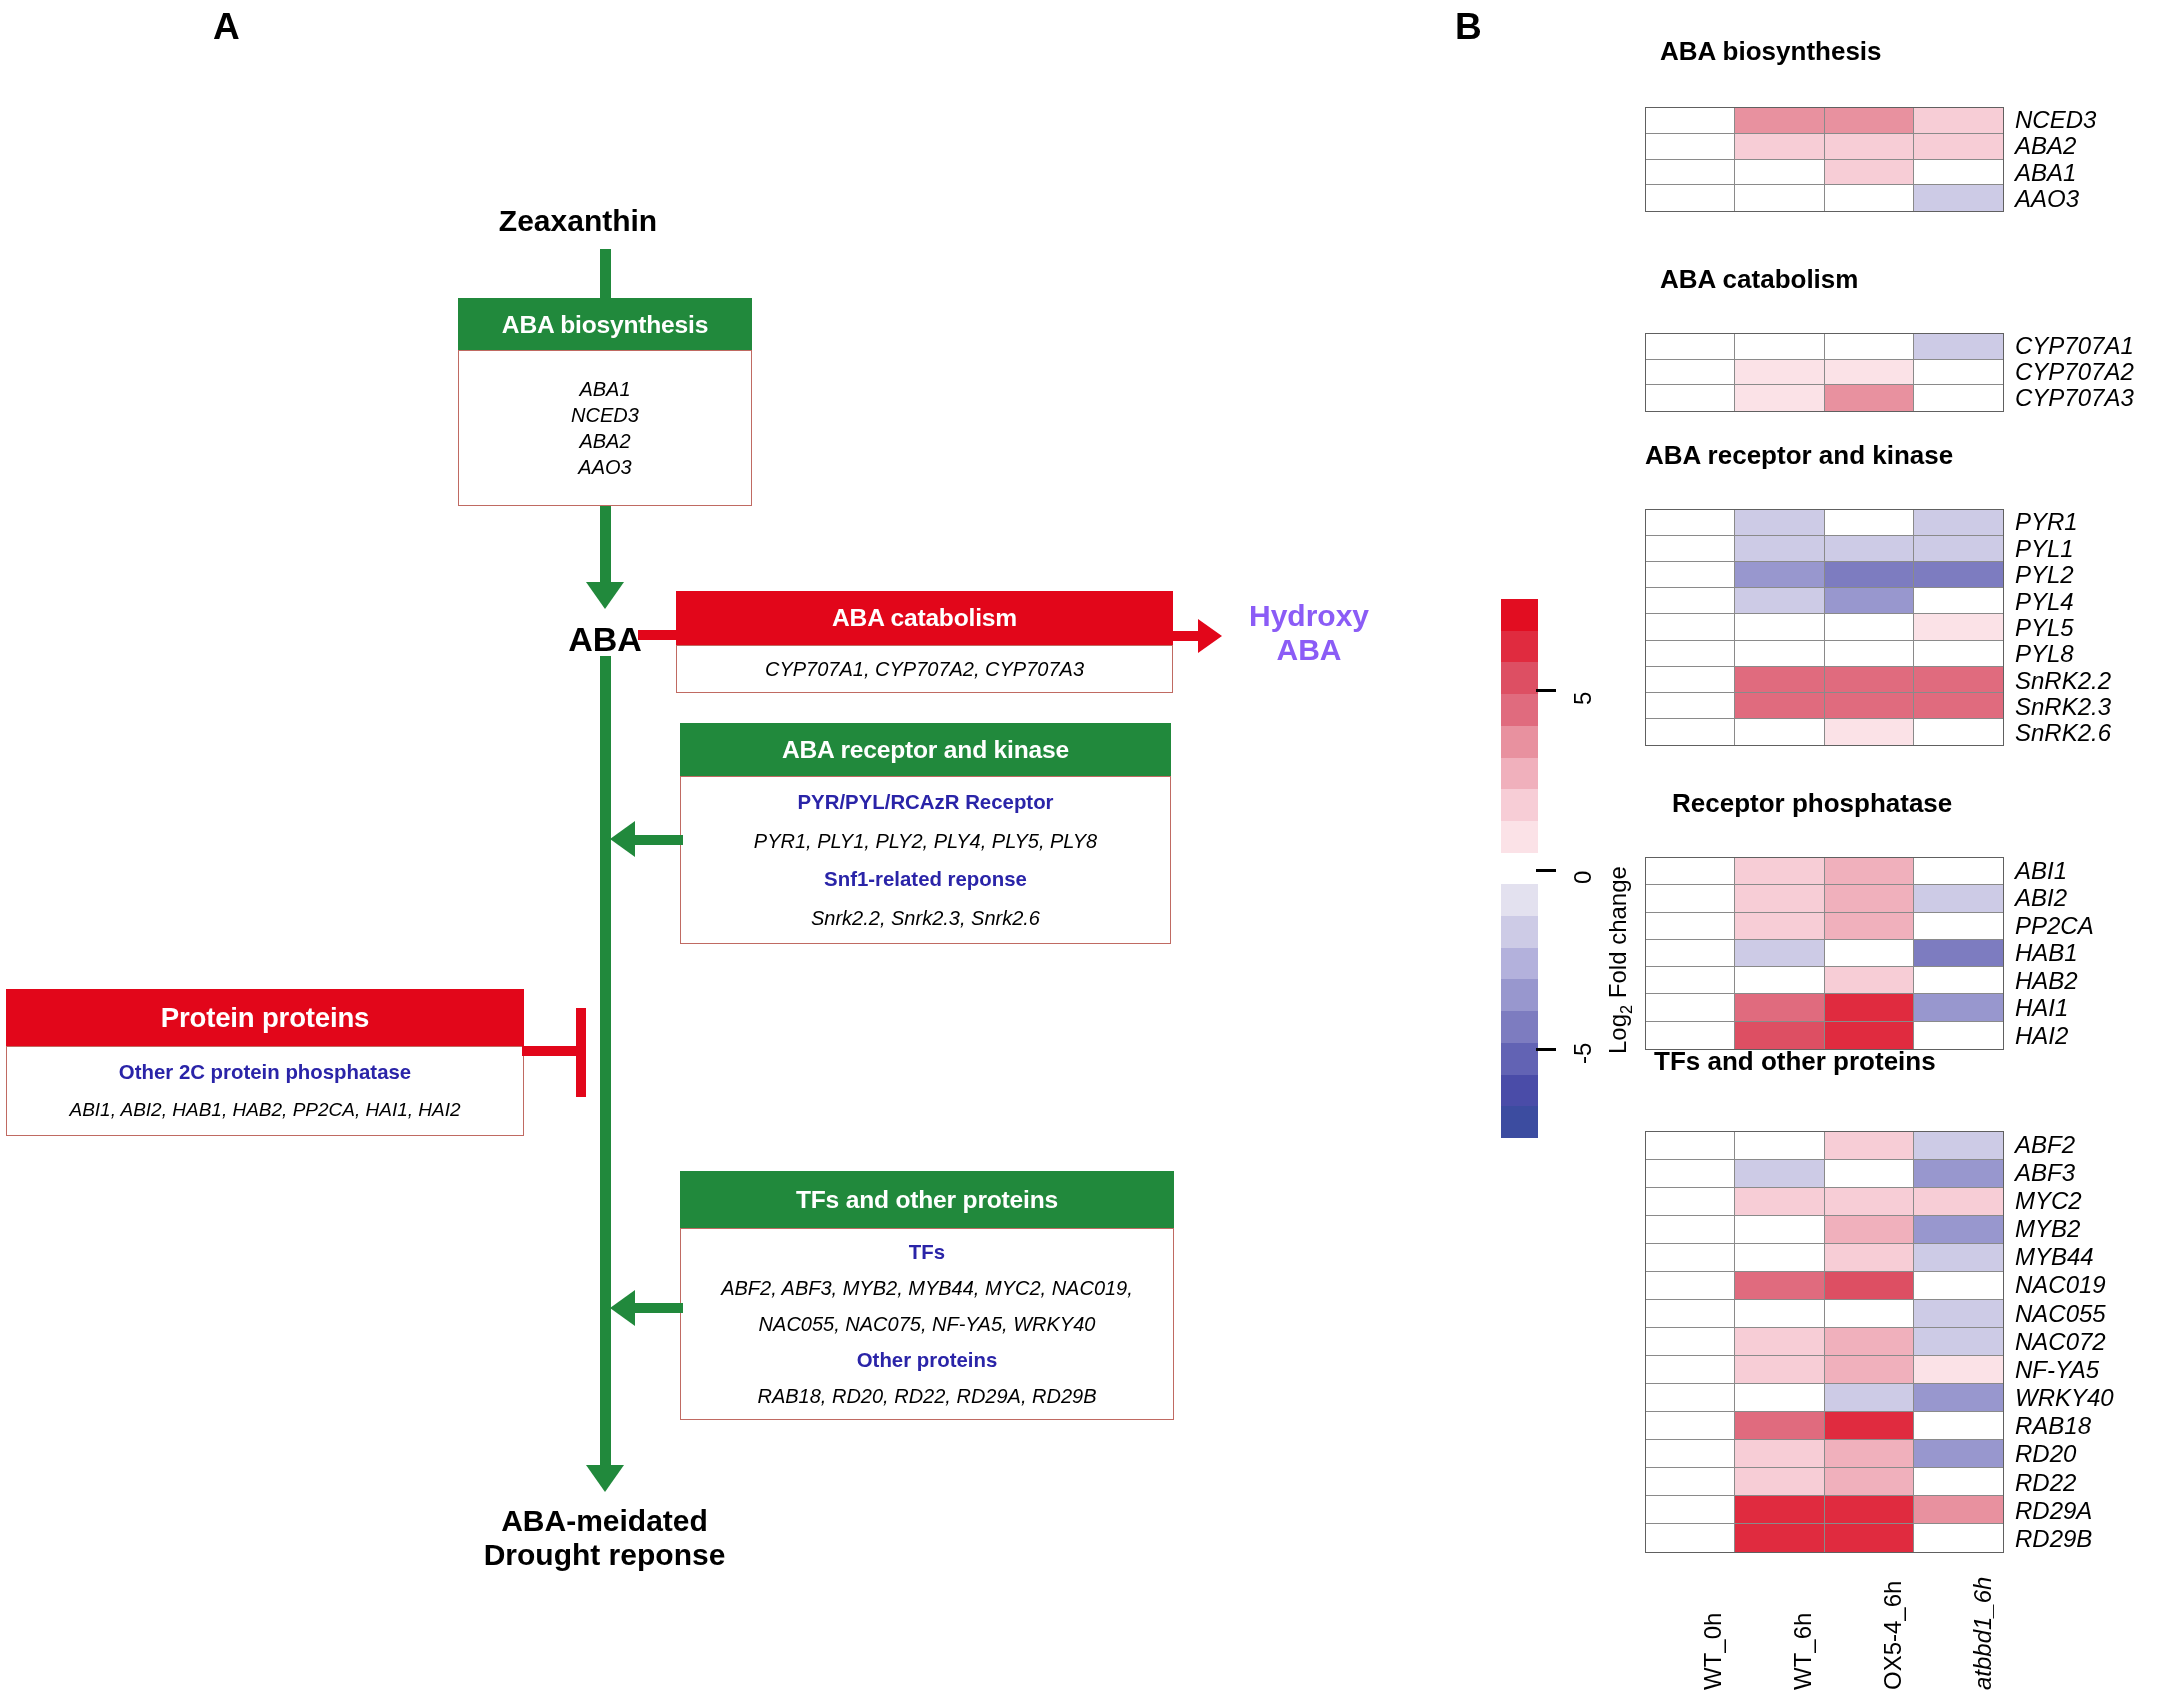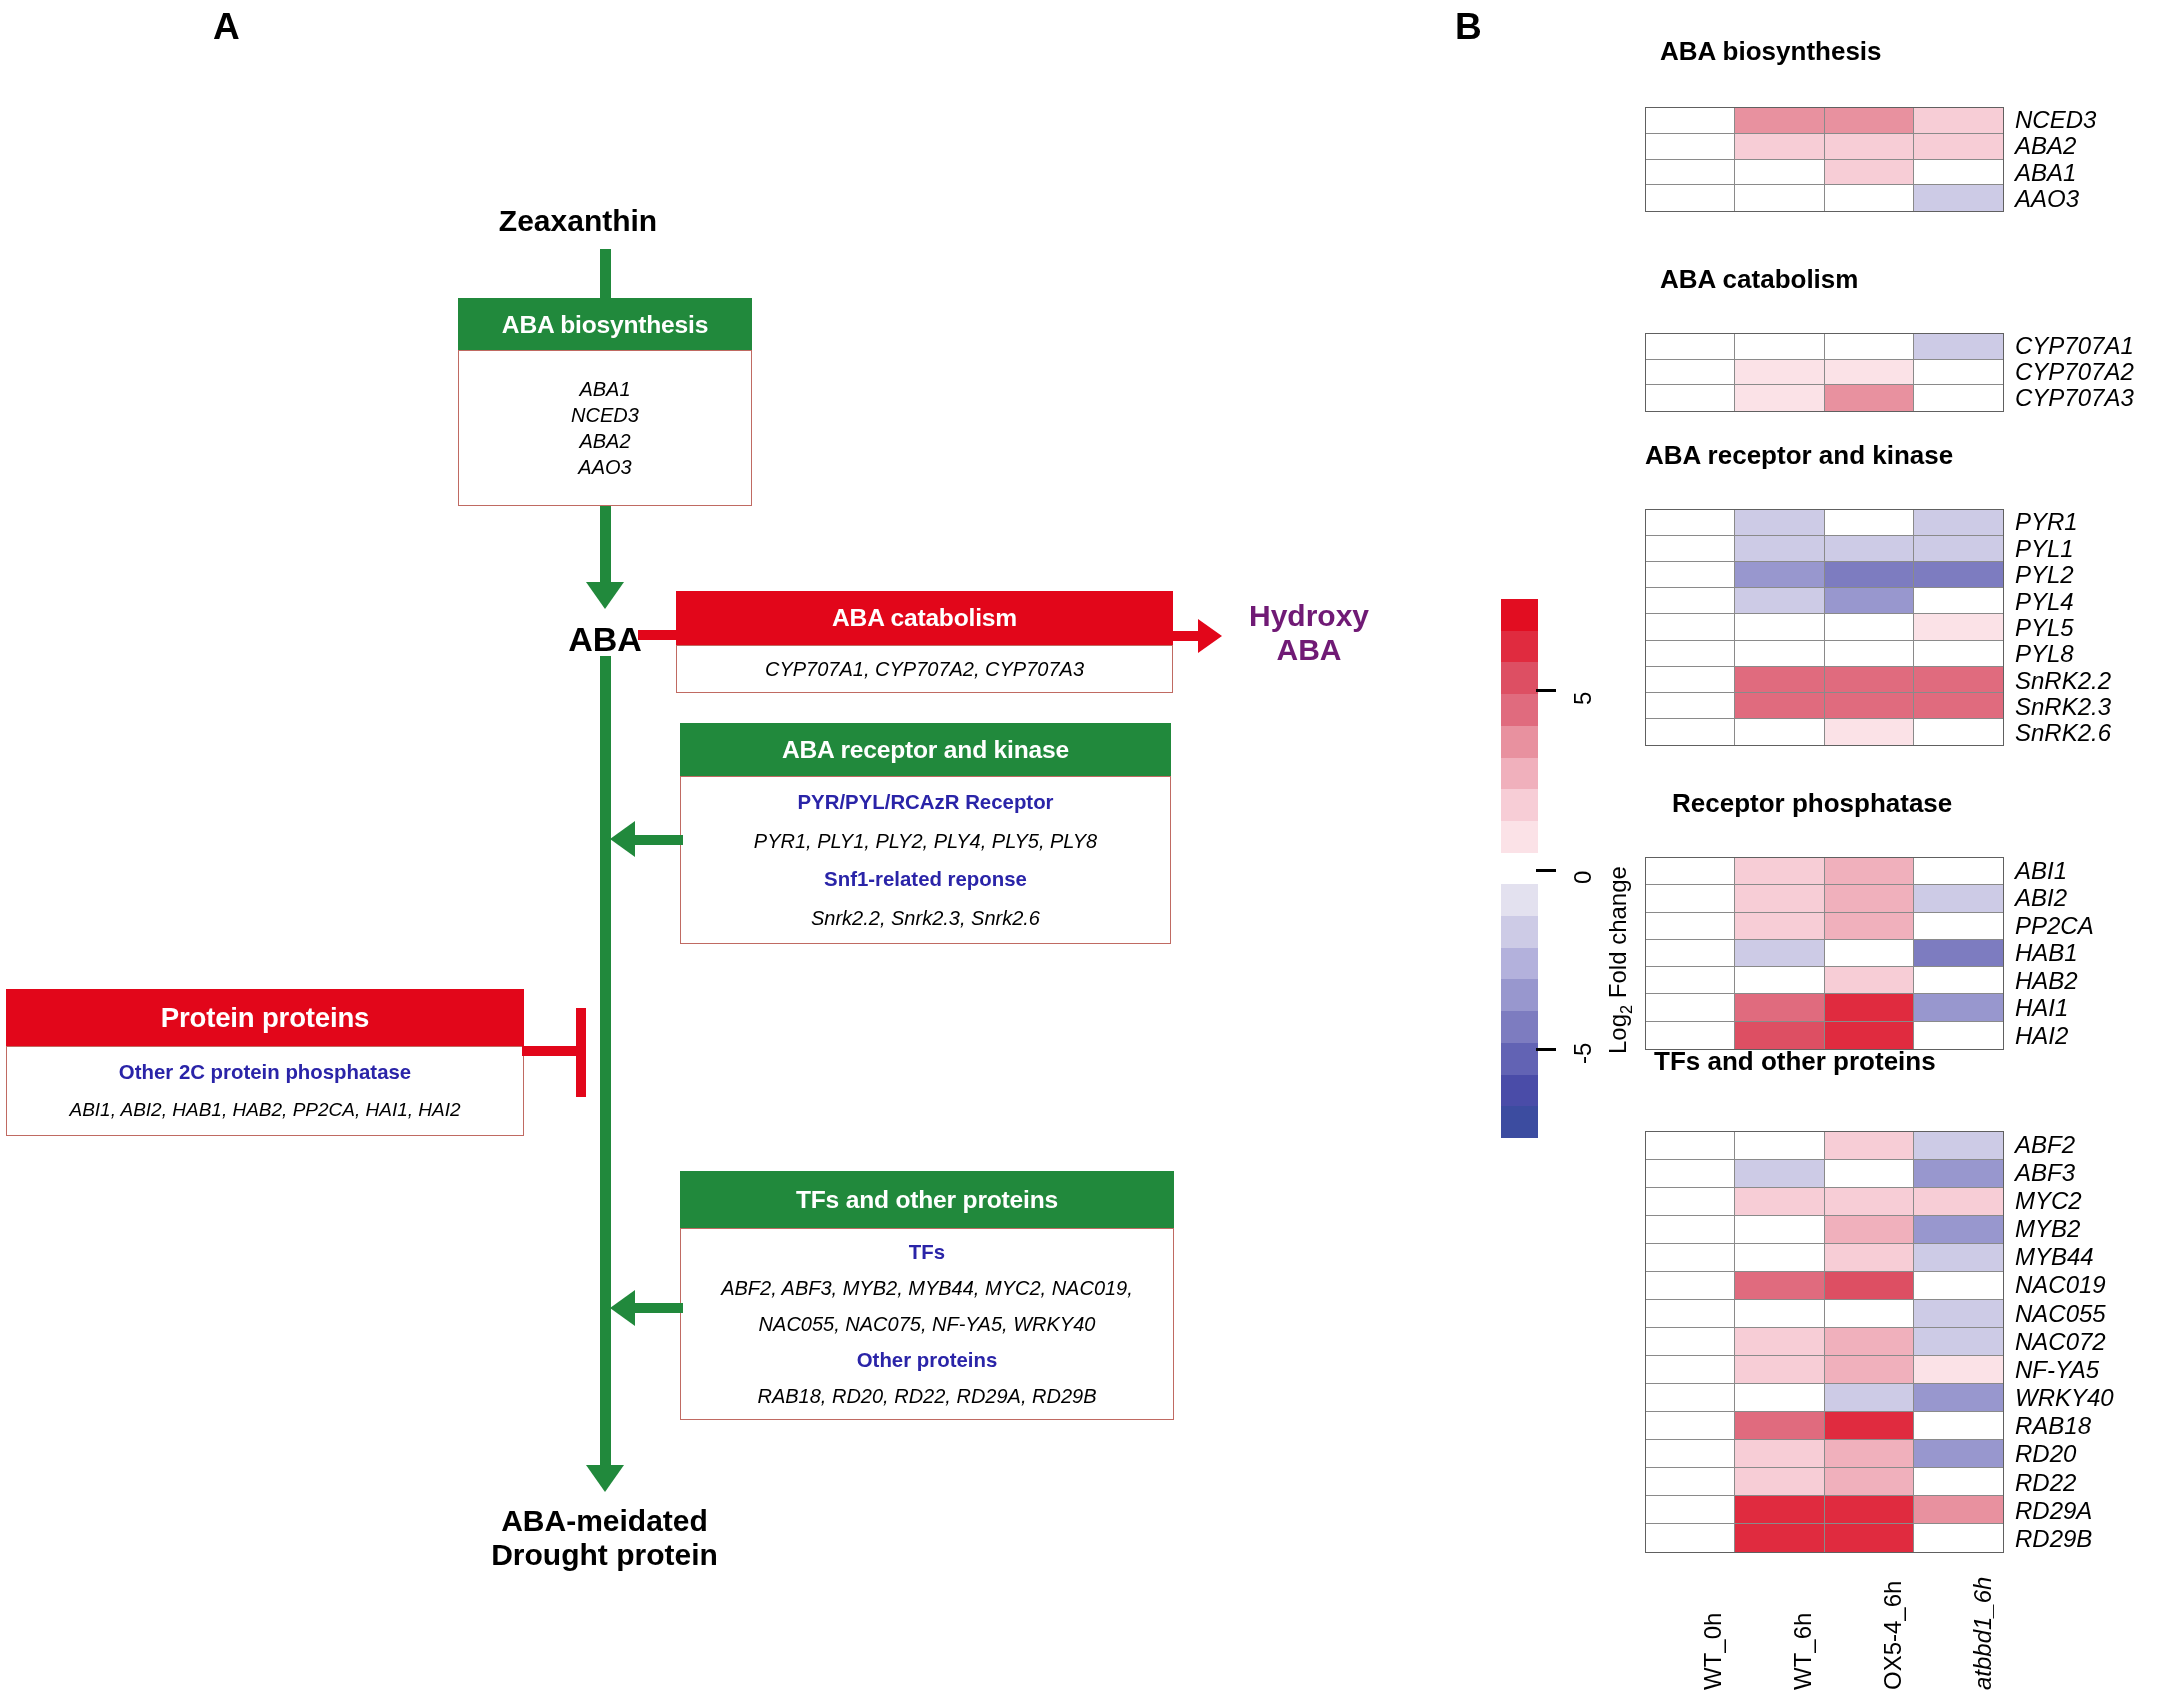--- a/index.html
+++ b/index.html
@@ -84,21 +84,21 @@
 
 <div class="abs hline-red" style="left:638px;top:630px;width:39px;height:9.6px;"></div>
 
 <div class="abs box-head head-red" style="left:676px;top:591px;width:497px;height:54px;">ABA catabolism</div>
 <div class="abs box-body" style="left:676px;top:645px;width:497px;height:48px;">
   <div class="gene">CYP707A1, CYP707A2, CYP707A3</div>
 </div>
 
 <div class="abs hline-red" style="left:1171px;top:631px;width:29px;height:9.6px;"></div>
 <div class="abs arrow-right-red" style="left:1198px;top:619px;"></div>
-<div class="abs nodeText" style="left:1222px;top:599px;width:174px;color:#701a75;white-space:pre-line;">Hydroxy
+<div class="abs nodeText" style="left:1222px;top:599px;width:174px;color:#8b5cf6;white-space:pre-line;">Hydroxy
 ABA</div>
 
 <div class="abs box-head head-green" style="left:680px;top:723px;width:491px;height:54px;">ABA receptor and kinase</div>
 <div class="abs box-body" style="left:680px;top:776px;width:491px;height:168px;justify-content:space-evenly;">
   <div class="subhead">PYR/PYL/RCAzR Receptor</div>
   <div class="gene">PYR1, PLY1, PLY2, PLY4, PLY5, PLY8</div>
   <div class="subhead">Snf1-related reponse</div>
   <div class="gene">Snrk2.2, Snrk2.3, Snrk2.6</div>
 </div>
 
@@ -119,21 +119,21 @@
   <div class="subhead">TFs</div>
   <div class="gene">ABF2, ABF3, MYB2, MYB44, MYC2, NAC019,</div>
   <div class="gene">NAC055, NAC075, NF-YA5, WRKY40</div>
   <div class="subhead">Other proteins</div>
   <div class="gene">RAB18, RD20, RD22, RD29A, RD29B</div>
 </div>
 <div class="abs hline-green" style="left:635px;top:1303px;width:48px;height:9.6px;"></div>
 <div class="abs arrow-left" style="left:610px;top:1290px;"></div>
 
 <div class="abs nodeText" style="left:425px;top:1504px;width:359px;white-space:pre-line;">ABA-meidated
-Drought protein</div>
+Drought reponse</div>
 
 <div class="abs panel-letter" style="left:1455px;top:6px;">B</div>
 
 <div id="panelB">
     <div class="abs hm-title" style="left: 1660px; top: 36px;">ABA biosynthesis</div>
     <div class="abs row-label" style="left: 2015px; top: 120px;">NCED3</div>
     <div class="abs row-label" style="left: 2015px; top: 146px;">ABA2</div>
     <div class="abs row-label" style="left: 2015px; top: 173px;">ABA1</div>
     <div class="abs row-label" style="left: 2015px; top: 199px;">AAO3</div>
     <div class="hm-grid" style="left: 1645px; top: 107px; width: 359px; height: 105px; grid-template-columns: repeat(4, 1fr); grid-template-rows: repeat(4, 1fr);">

